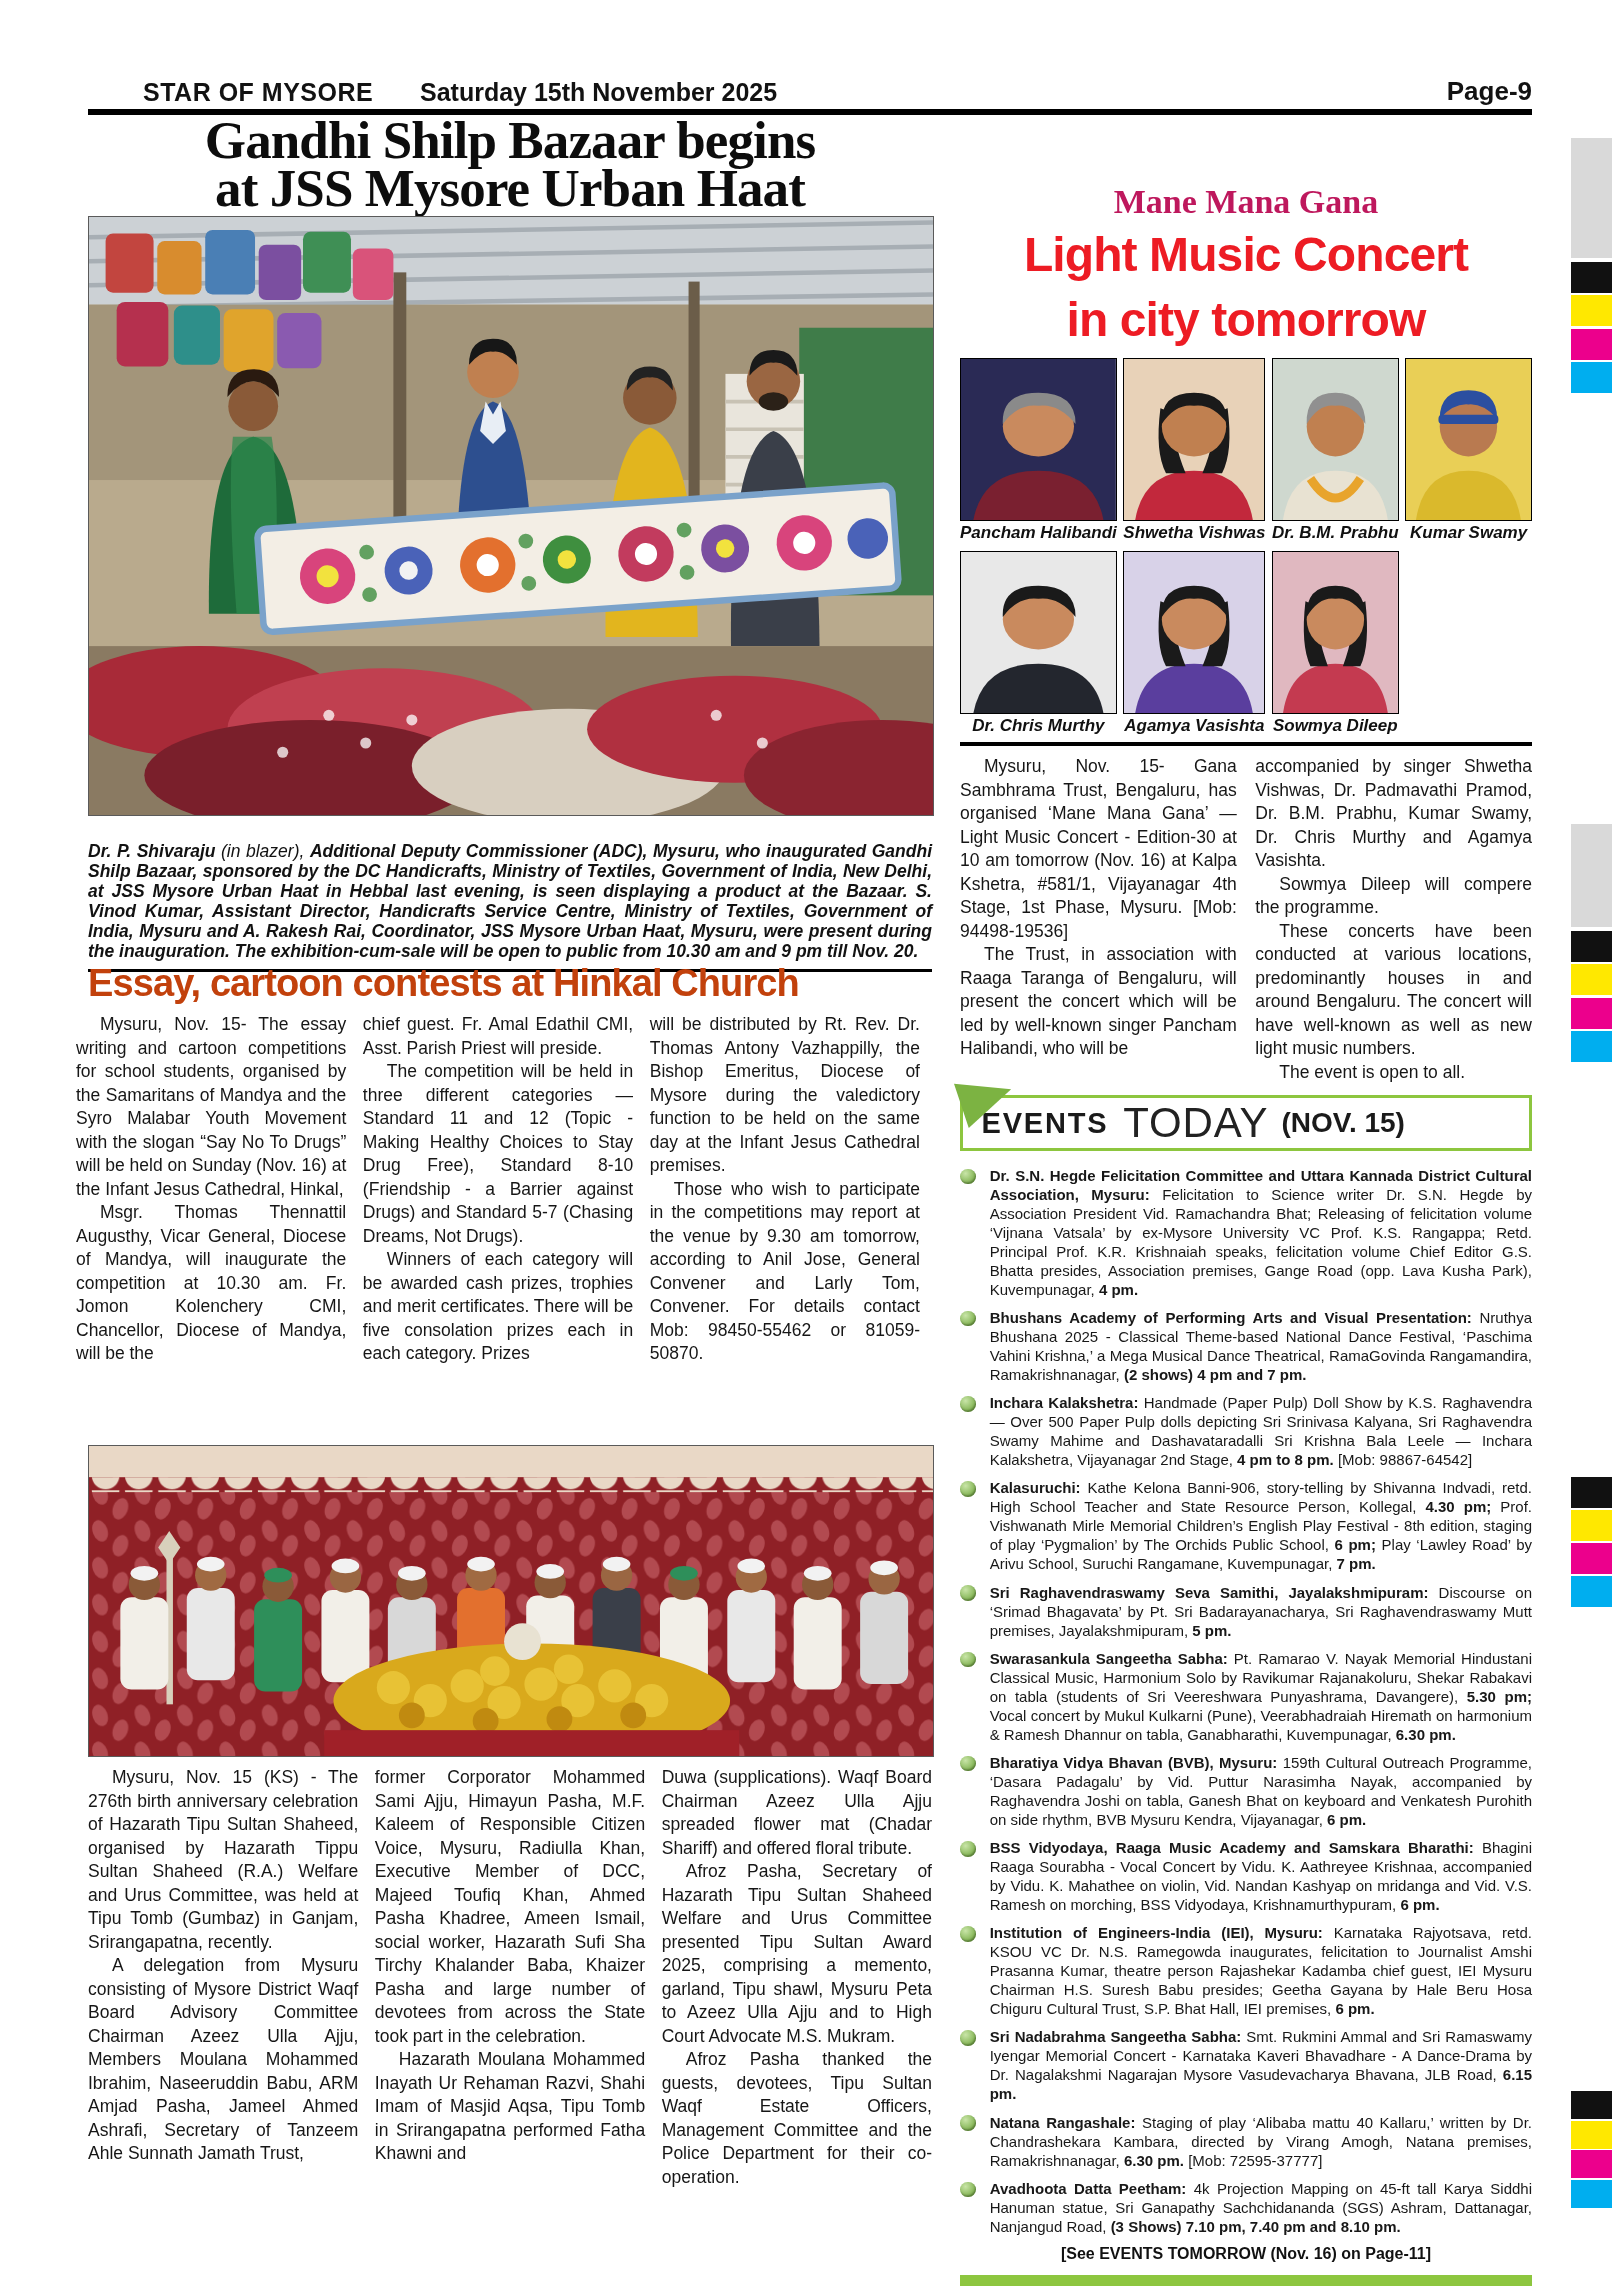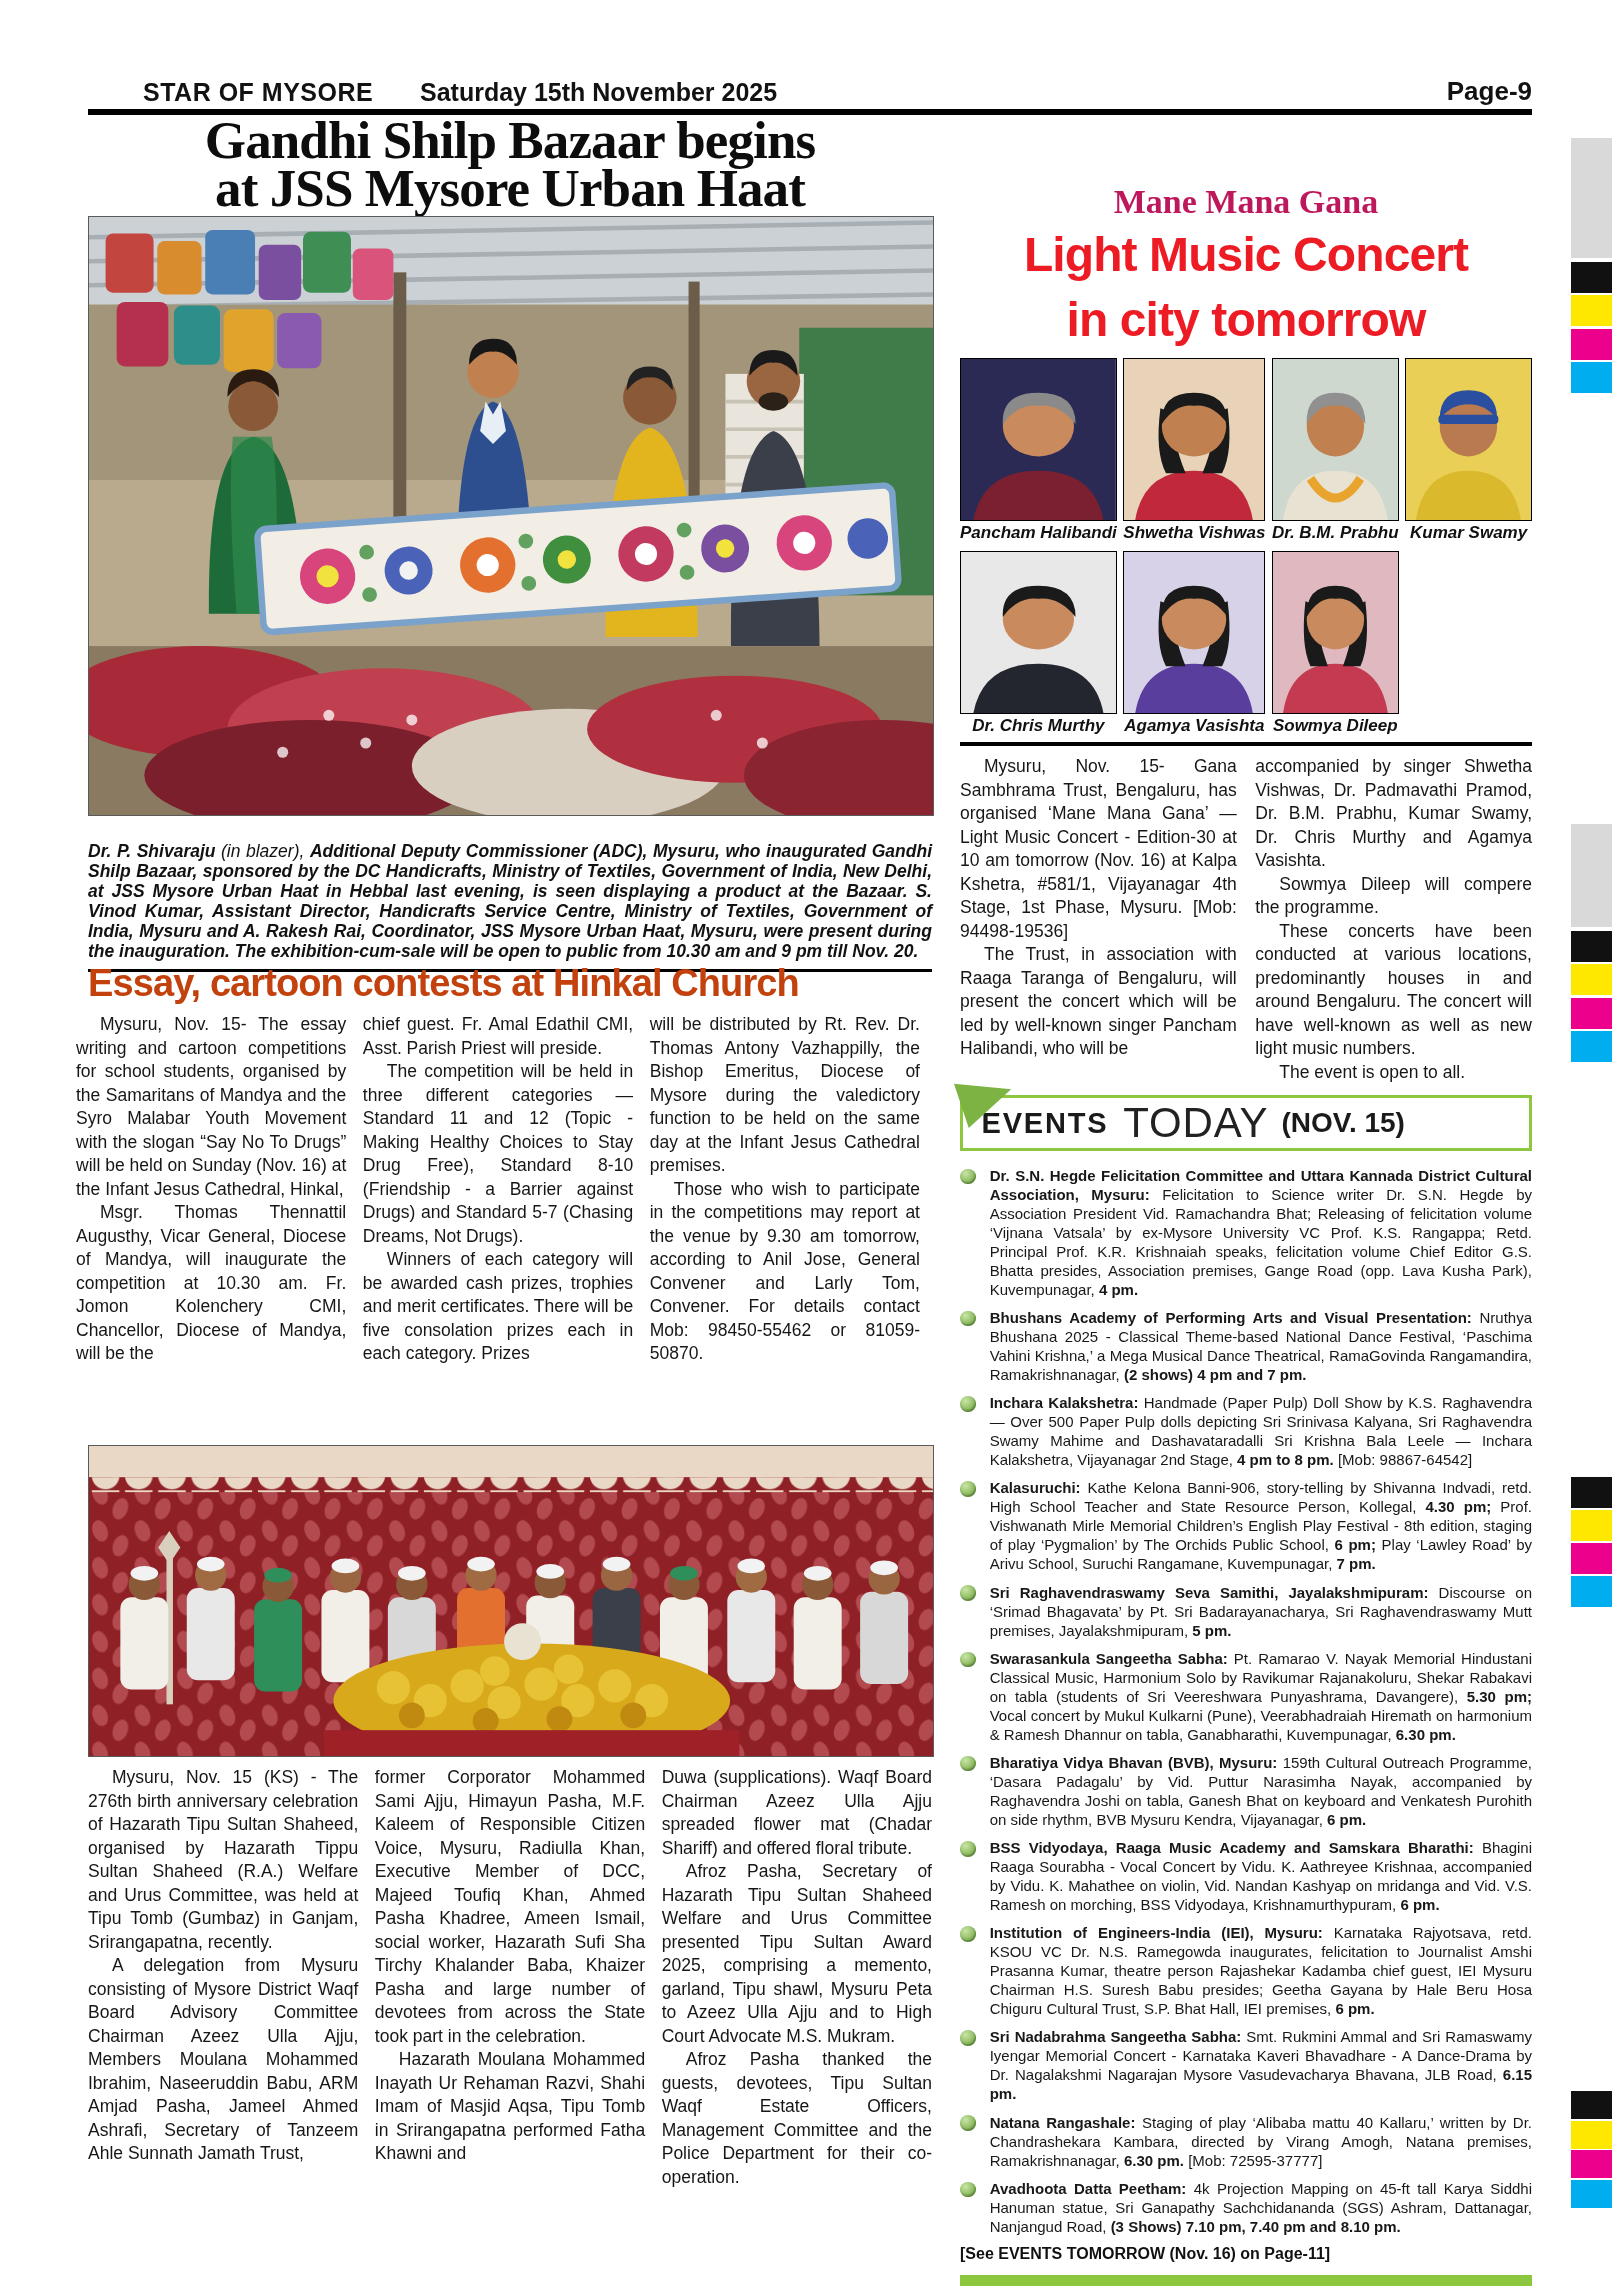--- a/index.html
+++ b/index.html
@@ -84,21 +84,21 @@
   .t-date{font-size:28px;font-weight:bold;margin-left:13px;color:#1a1a1a;}
   #events-list{margin-top:14.8px;}
   .event-item{display:flex;gap:14px;margin-bottom:9.2px;}
   .event-bullet{
     width:15.7px;height:15.7px;border-radius:50%;flex:none;margin-top:2.8px;
     background:radial-gradient(circle at 35% 30%, #c9e5a8, #7db04d 72%);
     box-shadow:inset -0.9px -1.8px 1.8px rgba(0,0,0,.28);
   }
   .event-text{margin:0;font-size:15px;line-height:19px;text-align:justify;color:#181818;}
   .eb{font-weight:bold;}
-  #events-footer{font-weight:bold;font-size:16px;margin-top:4.6px;color:#111;}
+  #events-footer{text-align:center;font-weight:bold;font-size:16px;margin-top:4.6px;color:#111;}
   #events-bar{height:11px;background:var(--green,#8dc63f);margin-top:12px;}
 
   
   .reg{position:absolute;left:1571px;width:41px;}
 </style>
 </head>
 <body>
 
 <div class="abs" id="masthead-name">STAR OF MYSORE</div>
 <div class="abs" id="masthead-date">Saturday 15th November 2025</div>

